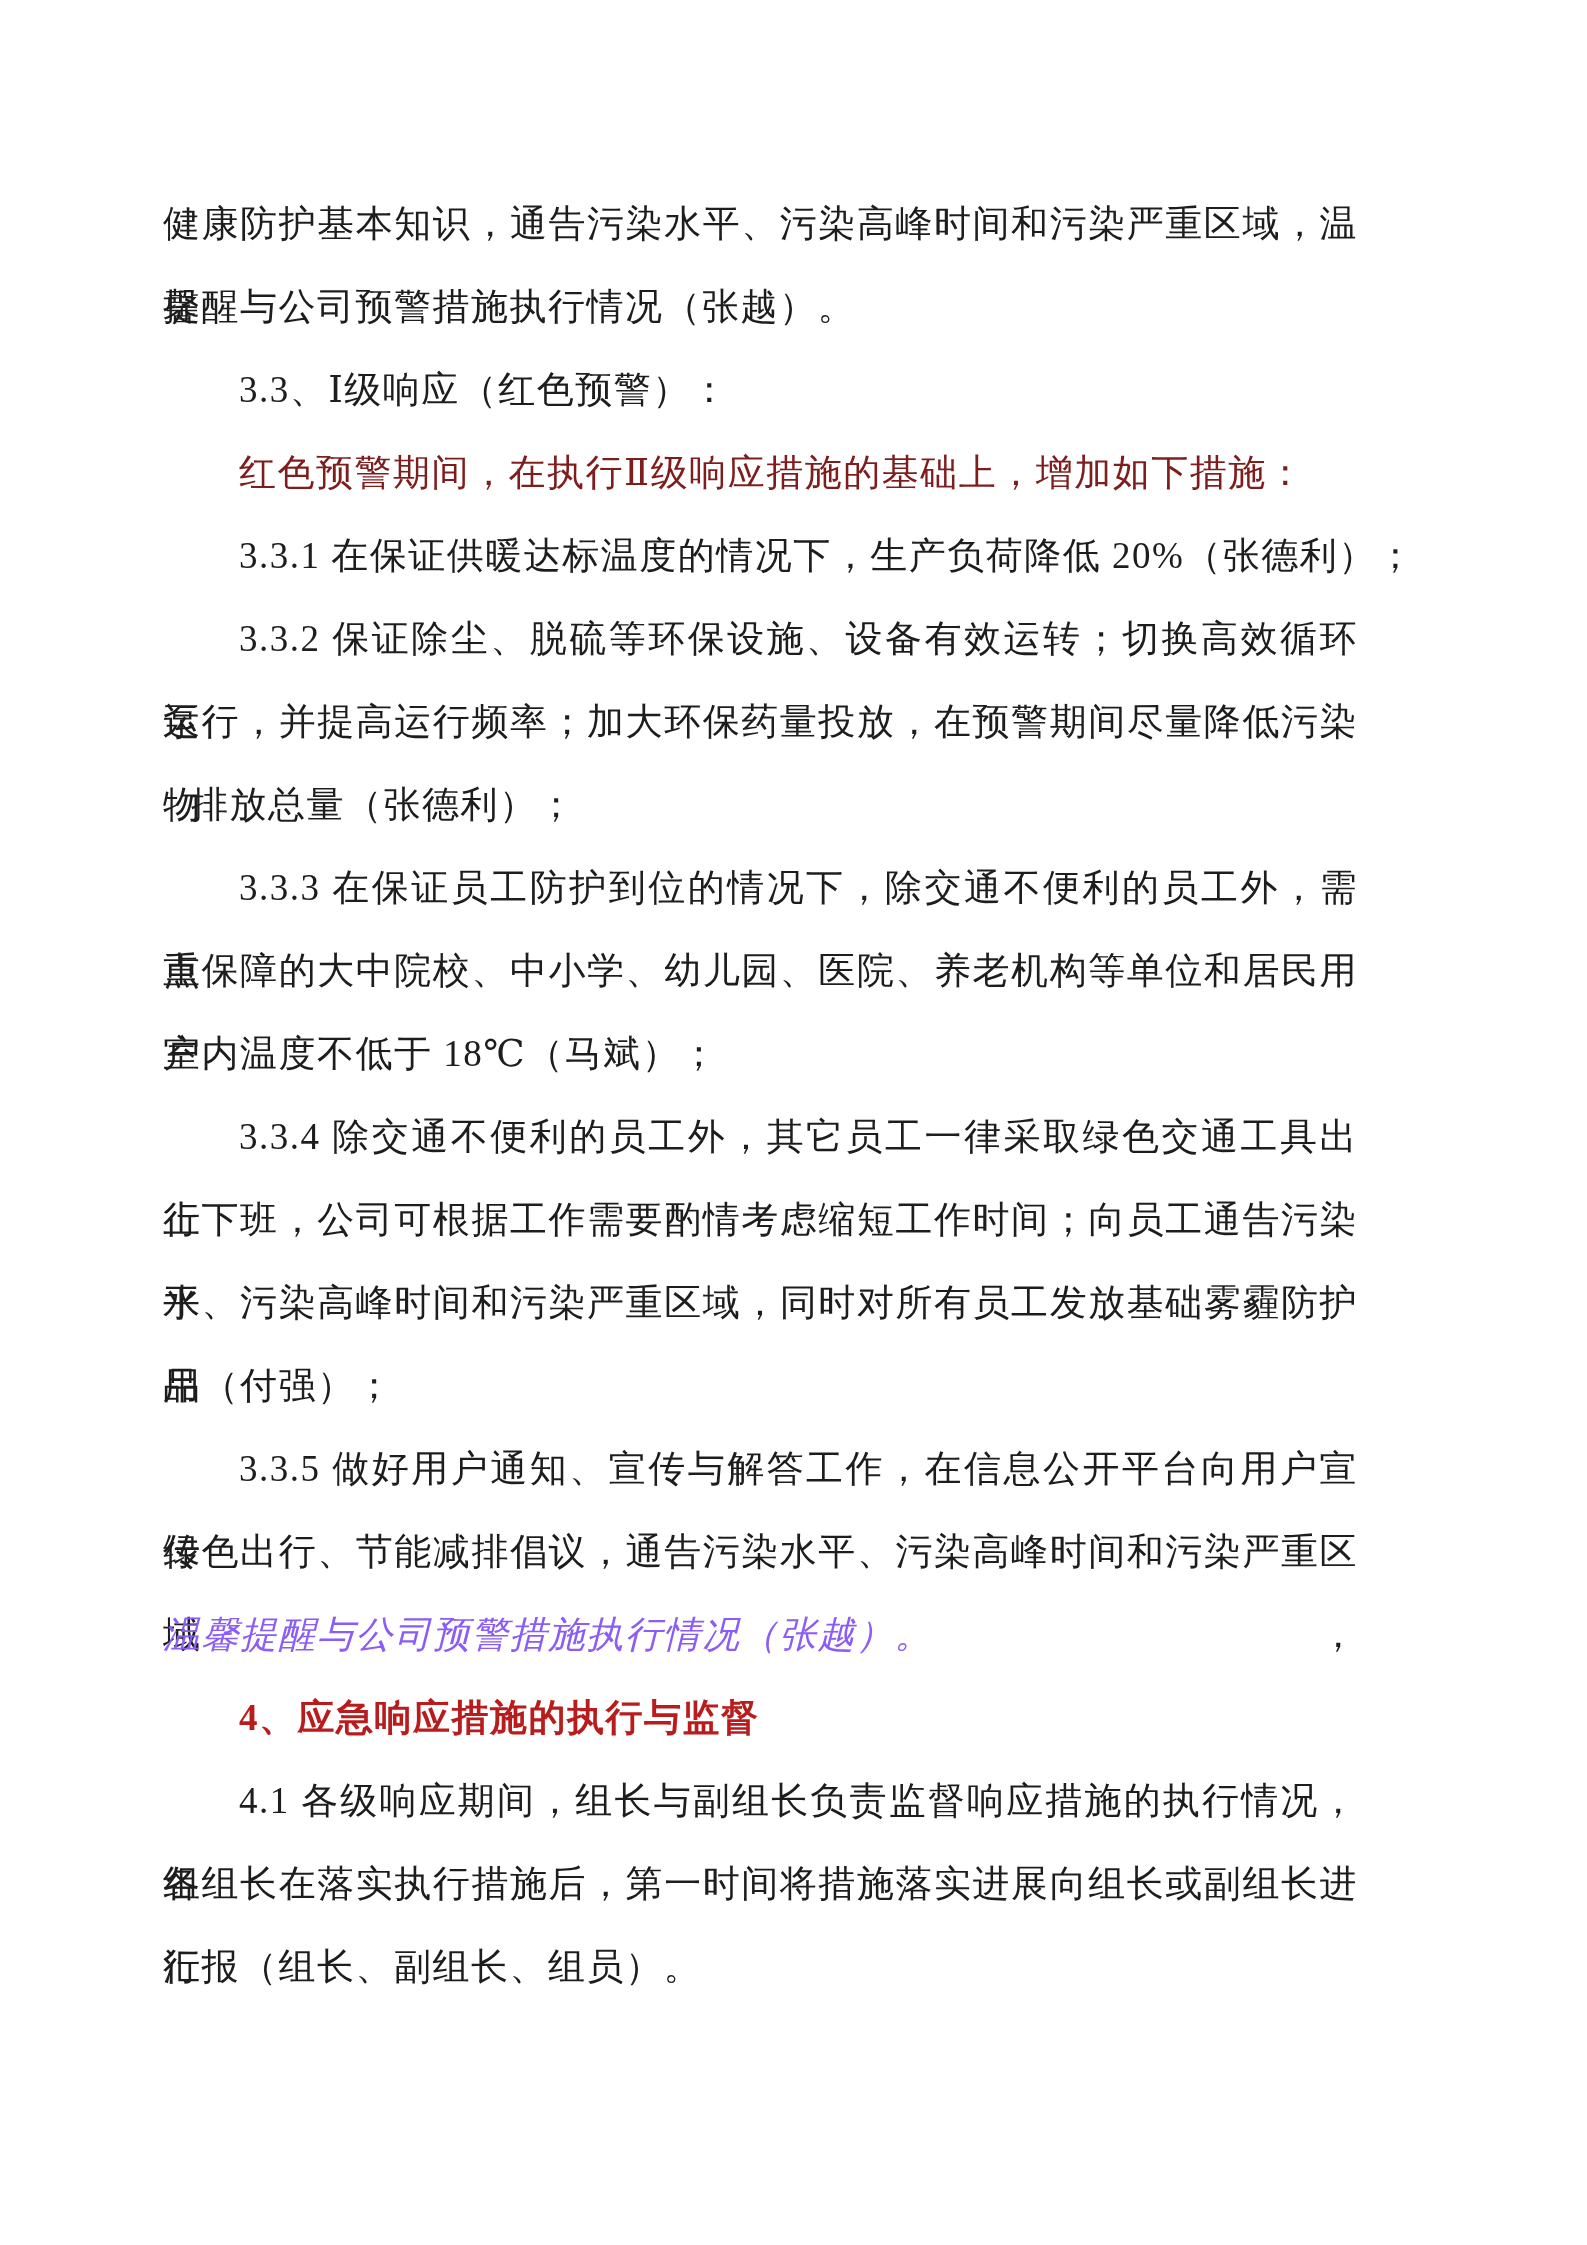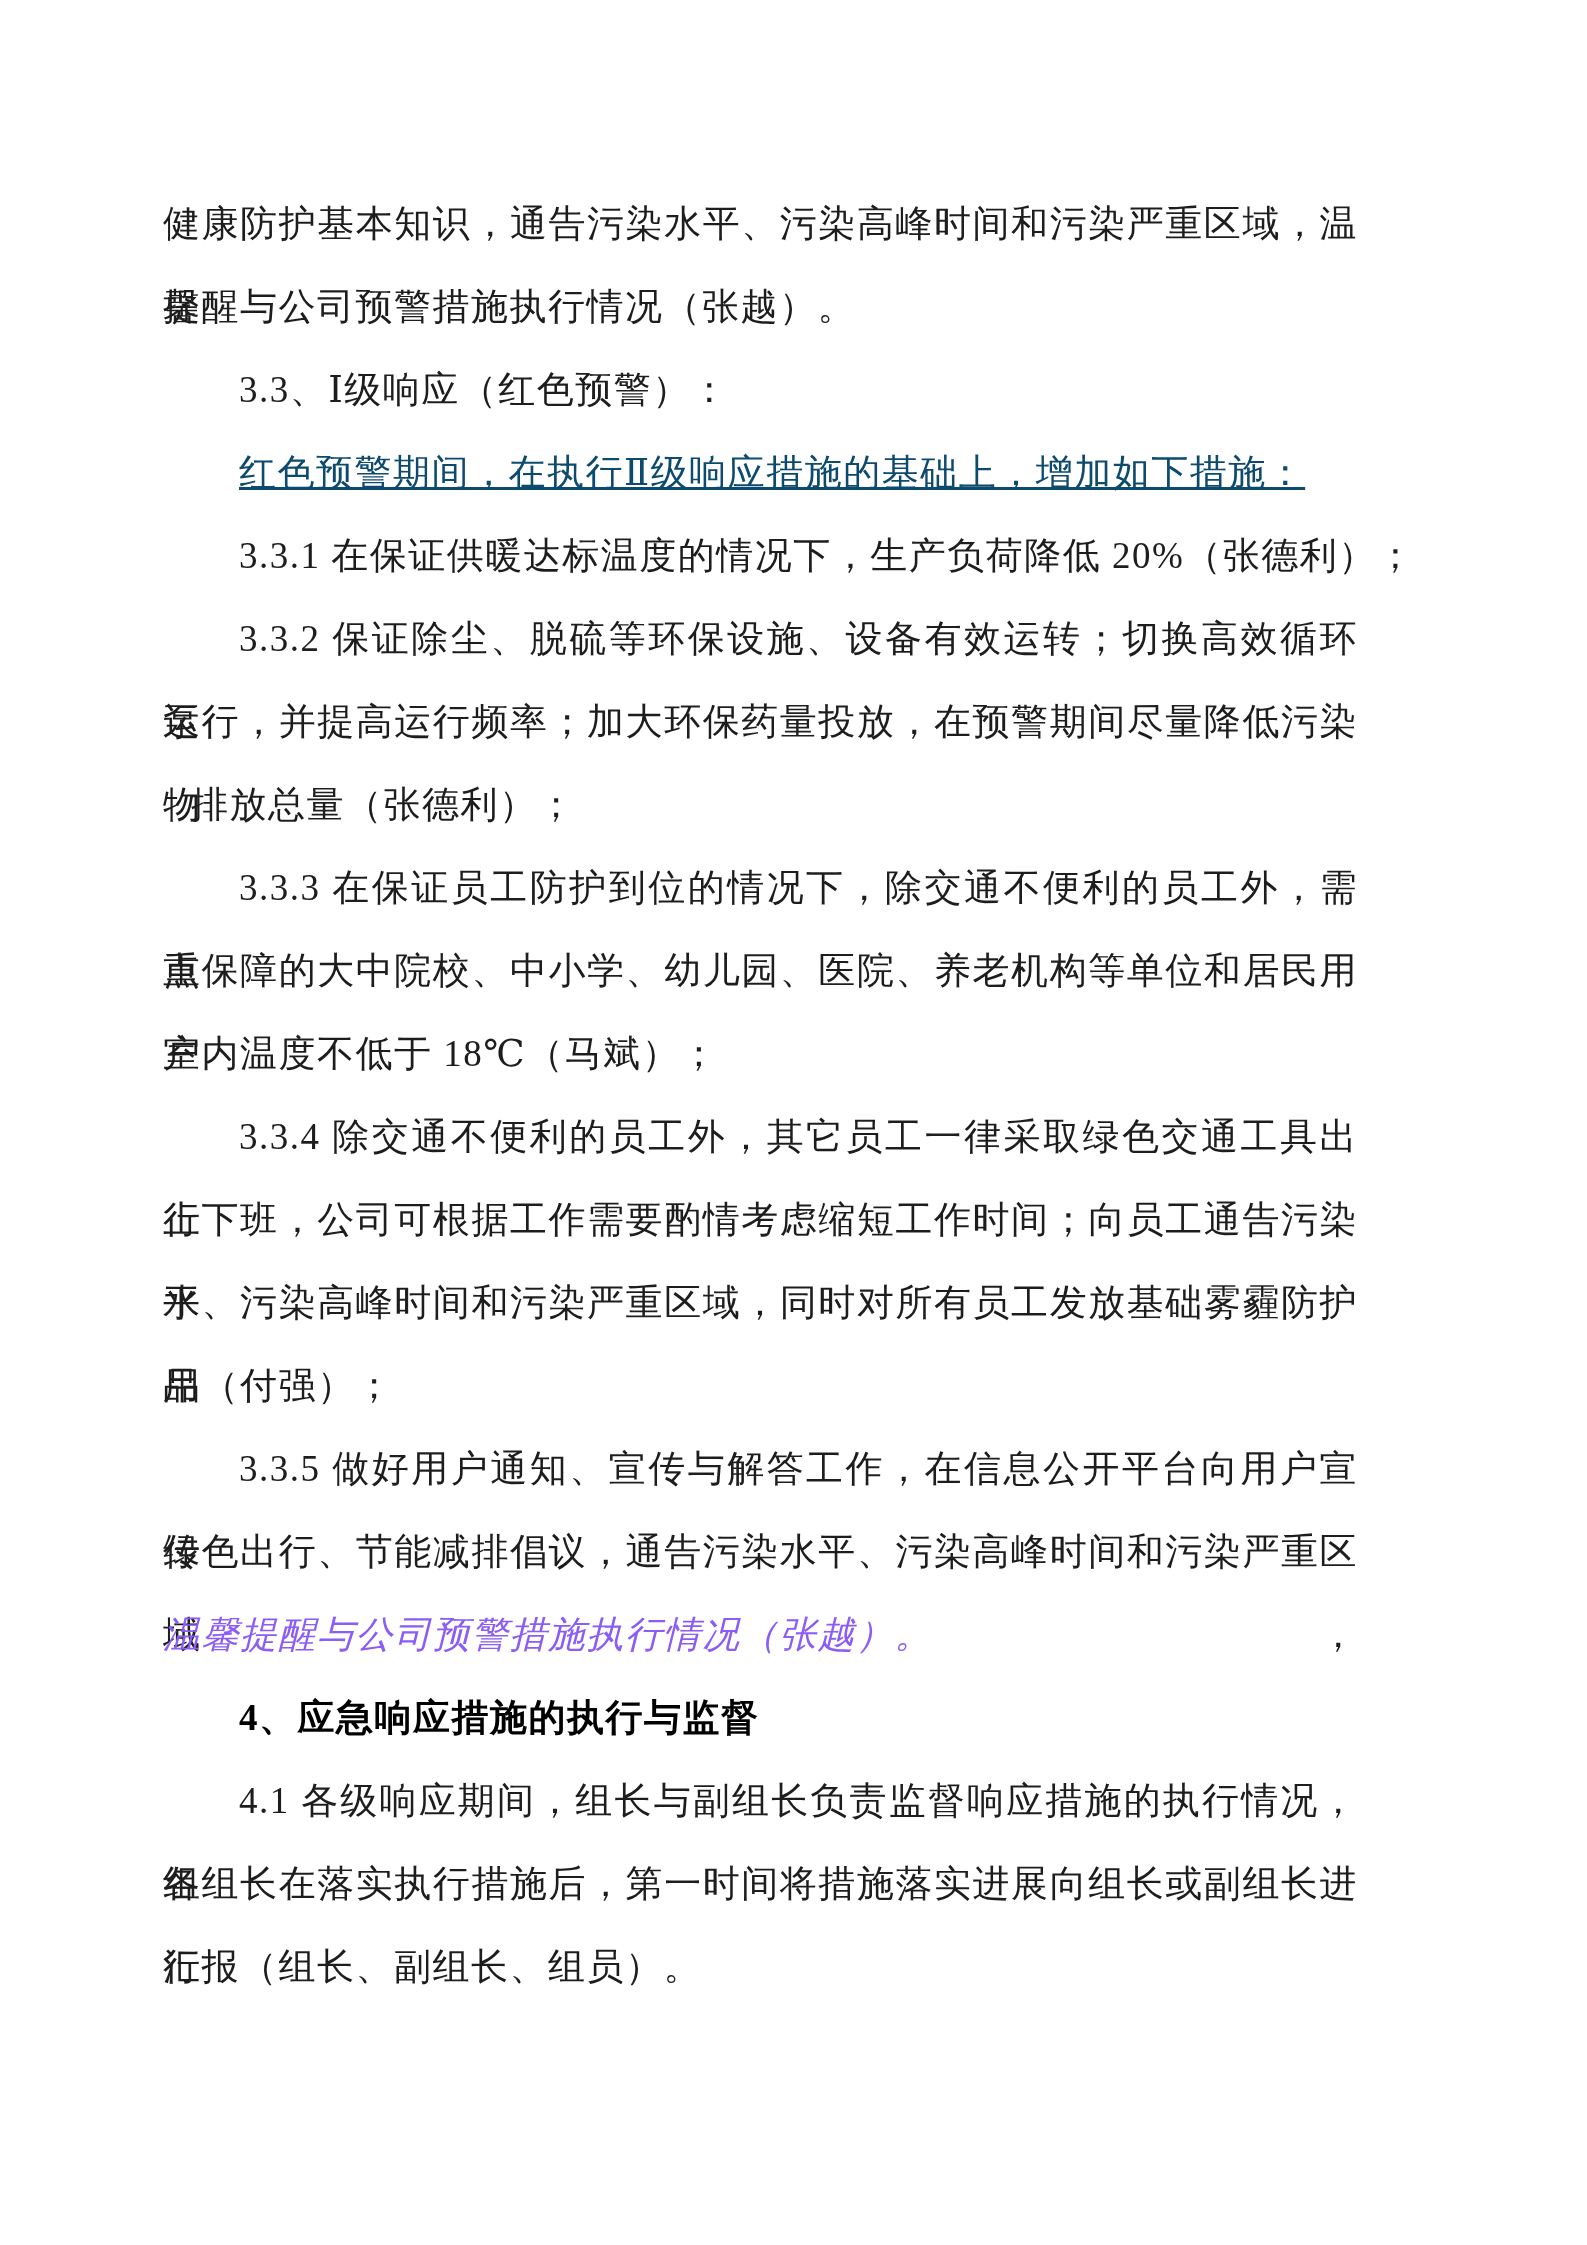--- a/index.html
+++ b/index.html
@@ -43,33 +43,33 @@
   }
 </style>
 </head>
 <body>
 
 <div class="page" style="background: rgb(255, 255, 255);">
   <div class="text-block" id="textBlock">
       <div class="line justify" style="color: rgb(29, 29, 29);">健康防护基本知识，通告污染水平、污染高峰时间和污染严重区域，温馨</div>
       <div class="line" style="color: rgb(29, 29, 29);">提醒与公司预警措施执行情况（张越）。</div>
       <div class="line indent" style="color: rgb(29, 29, 29);">3.3、Ⅰ级响应（红色预警）：</div>
-      <div class="line indent" style="color: #0c4a6e; text-decoration: underline;">红色预警期间，在执行Ⅱ级响应措施的基础上，增加如下措施：</div>
+      <div class="line indent" style="color: #7f1d1d;">红色预警期间，在执行Ⅱ级响应措施的基础上，增加如下措施：</div>
       <div class="line indent" style="color: rgb(29, 29, 29);">3.3.1 在保证供暖达标温度的情况下，生产负荷降低 20%（张德利）；</div>
       <div class="line justify indent" style="color: rgb(29, 29, 29);">3.3.2 保证除尘、脱硫等环保设施、设备有效运转；切换高效循环泵</div>
       <div class="line justify" style="color: rgb(29, 29, 29);">运行，并提高运行频率；加大环保药量投放，在预警期间尽量降低污染物</div>
       <div class="line" style="color: rgb(29, 29, 29); margin-left: 28px;">排放总量（张德利）；</div>
       <div class="line justify indent" style="color: rgb(29, 29, 29);">3.3.3 在保证员工防护到位的情况下，除交通不便利的员工外，需重</div>
       <div class="line justify" style="color: rgb(29, 29, 29);">点保障的大中院校、中小学、幼儿园、医院、养老机构等单位和居民用户</div>
       <div class="line" style="color: rgb(29, 29, 29);">室内温度不低于 18℃（马斌）；</div>
       <div class="line justify indent" style="color: rgb(29, 29, 29);">3.3.4 除交通不便利的员工外，其它员工一律采取绿色交通工具出行</div>
       <div class="line justify" style="color: rgb(29, 29, 29);">上下班，公司可根据工作需要酌情考虑缩短工作时间；向员工通告污染水</div>
       <div class="line justify" style="color: rgb(29, 29, 29);">平、污染高峰时间和污染严重区域，同时对所有员工发放基础雾霾防护用</div>
       <div class="line" style="color: rgb(29, 29, 29);">品（付强）；</div>
       <div class="line justify indent" style="color: rgb(29, 29, 29);">3.3.5 做好用户通知、宣传与解答工作，在信息公开平台向用户宣传</div>
       <div class="line justify" style="color: rgb(29, 29, 29);">绿色出行、节能减排倡议，通告污染水平、污染高峰时间和污染严重区域，</div>
       <div class="line" style="color: #8b5cf6; font-style: italic;">温馨提醒与公司预警措施执行情况（张越）。</div>
-      <div class="line indent bold" style="color: #000000;">4、应急响应措施的执行与监督</div>
+      <div class="line indent bold" style="color: #b91c1c;">4、应急响应措施的执行与监督</div>
       <div class="line justify indent" style="color: rgb(29, 29, 29);">4.1 各级响应期间，组长与副组长负责监督响应措施的执行情况，各</div>
       <div class="line justify" style="color: rgb(29, 29, 29);">组组长在落实执行措施后，第一时间将措施落实进展向组长或副组长进行</div>
       <div class="line" style="color: rgb(29, 29, 29);">汇报（组长、副组长、组员）。</div>
     </div>
 </div>
 
 </body></html>

